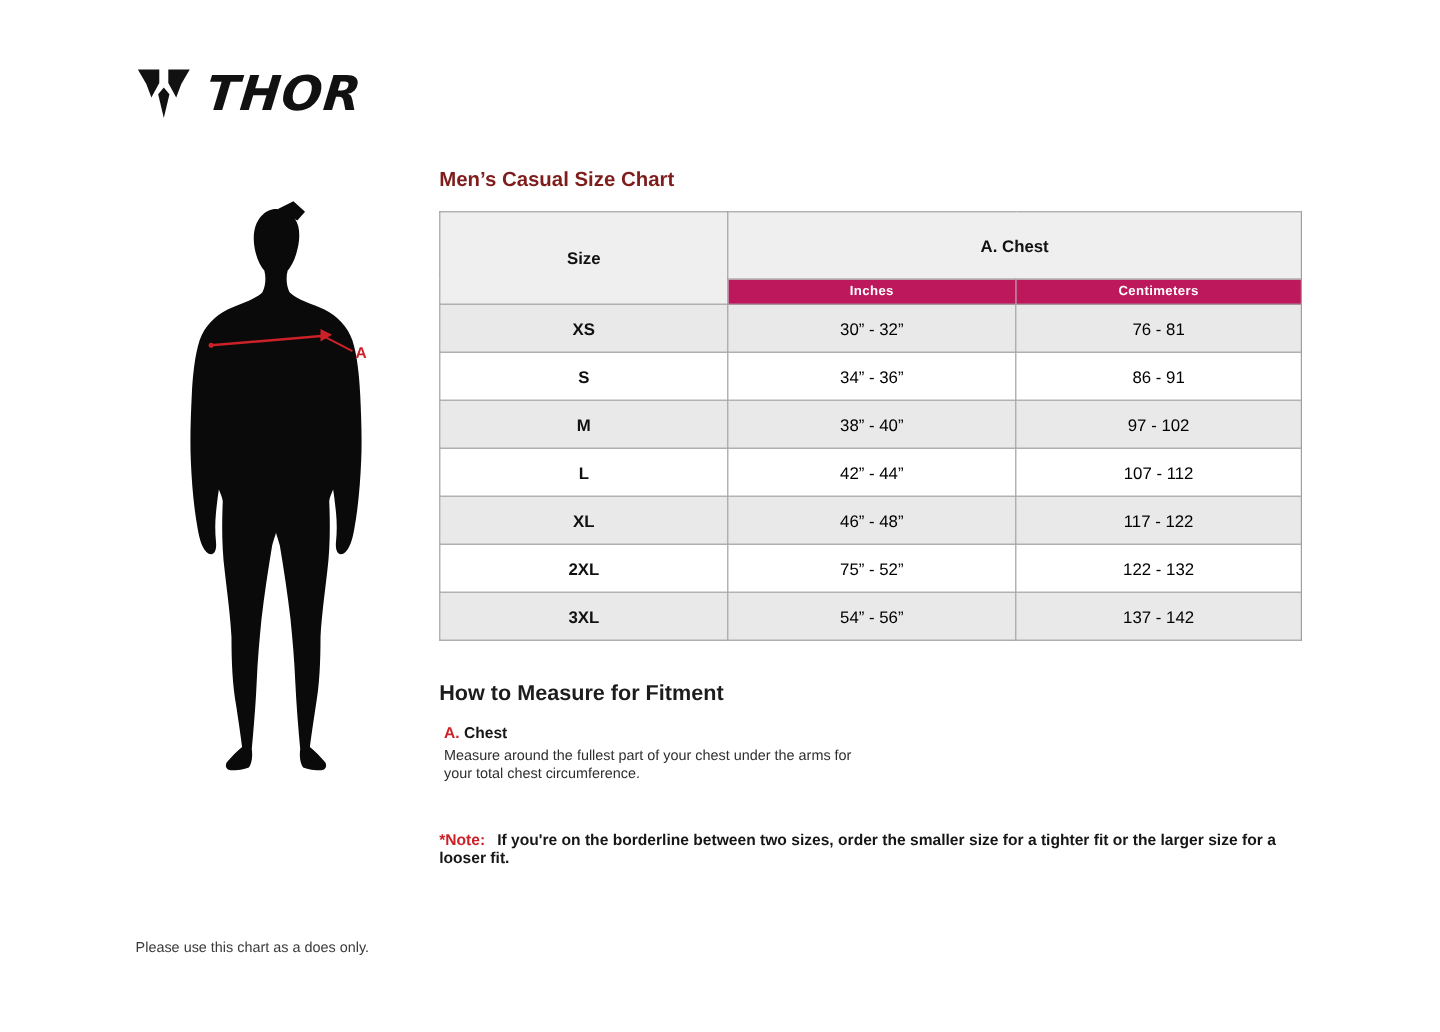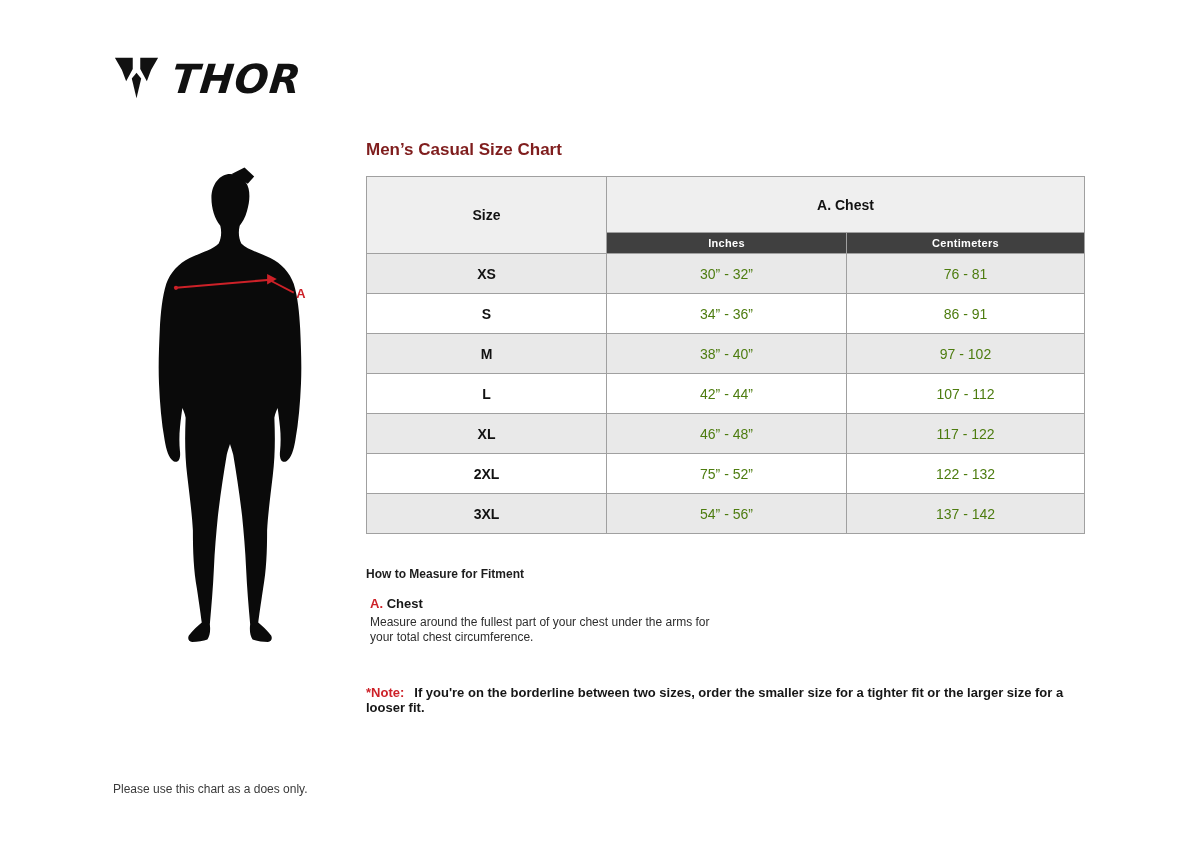--- a/index.html
+++ b/index.html
@@ -30,28 +30,28 @@
   table.size-table col.c1 { width: 240px; }
   table.size-table col.c2 { width: 240px; }
   table.size-table col.c3 { width: 238px; }
   table.size-table th, table.size-table td {
     border: 1px solid #a0a0a0; text-align: center; vertical-align: middle;
     font-family: "Liberation Sans", sans-serif;
   }
   .hdr-cell { background: #efefef; font-size: 14px; font-weight: bold; color: #111; }
   tr.hdr-row1 { height: 56px; }
   tr.hdr-row2 { height: 21px; }
-  .unit-cell { background: #404040; color: #ffffff; font-size: 11px; font-weight: bold; letter-spacing: 0.3px; }
+  .unit-cell { background: #be185d; color: #ffffff; font-size: 11px; font-weight: bold; letter-spacing: 0.3px; }
   tr.data-row { height: 40px; }
   tr.data-row:nth-child(odd) td { background: #e9e9e9; }
   td.size-cell { font-weight: bold; font-size: 14px; color: #111; }
-  td.val-cell { font-size: 14px; color: #4d7c0f; }
-
-  
-  .measure-heading { margin-top: 33px; font-size: 12px; font-weight: bold; color: #1d1d1d; }
+  td.val-cell { font-size: 14px; color: #000000; }
+
+  
+  .measure-heading { margin-top: 33px; font-size: 18px; font-weight: bold; color: #1d1d1d; }
   .measure-item { margin-top: 15px; margin-left: 4px; }
   .item-title { font-size: 13px; font-weight: bold; color: #161616; }
   .item-letter { color: #cd2128; }
   .item-desc { margin-top: 4px; font-size: 12px; color: #2e2e2e; line-height: 15px; max-width: 360px; }
   .note-row { margin-top: 40px; font-size: 13px; font-weight: bold; color: #161616; }
   .note-label { color: #cd2128; margin-right: 10px; }
 
   
   .footer { position: absolute; left: 113px; top: 782px; font-size: 12px; color: #3a3a3a; line-height: 15px; }
 </style>

